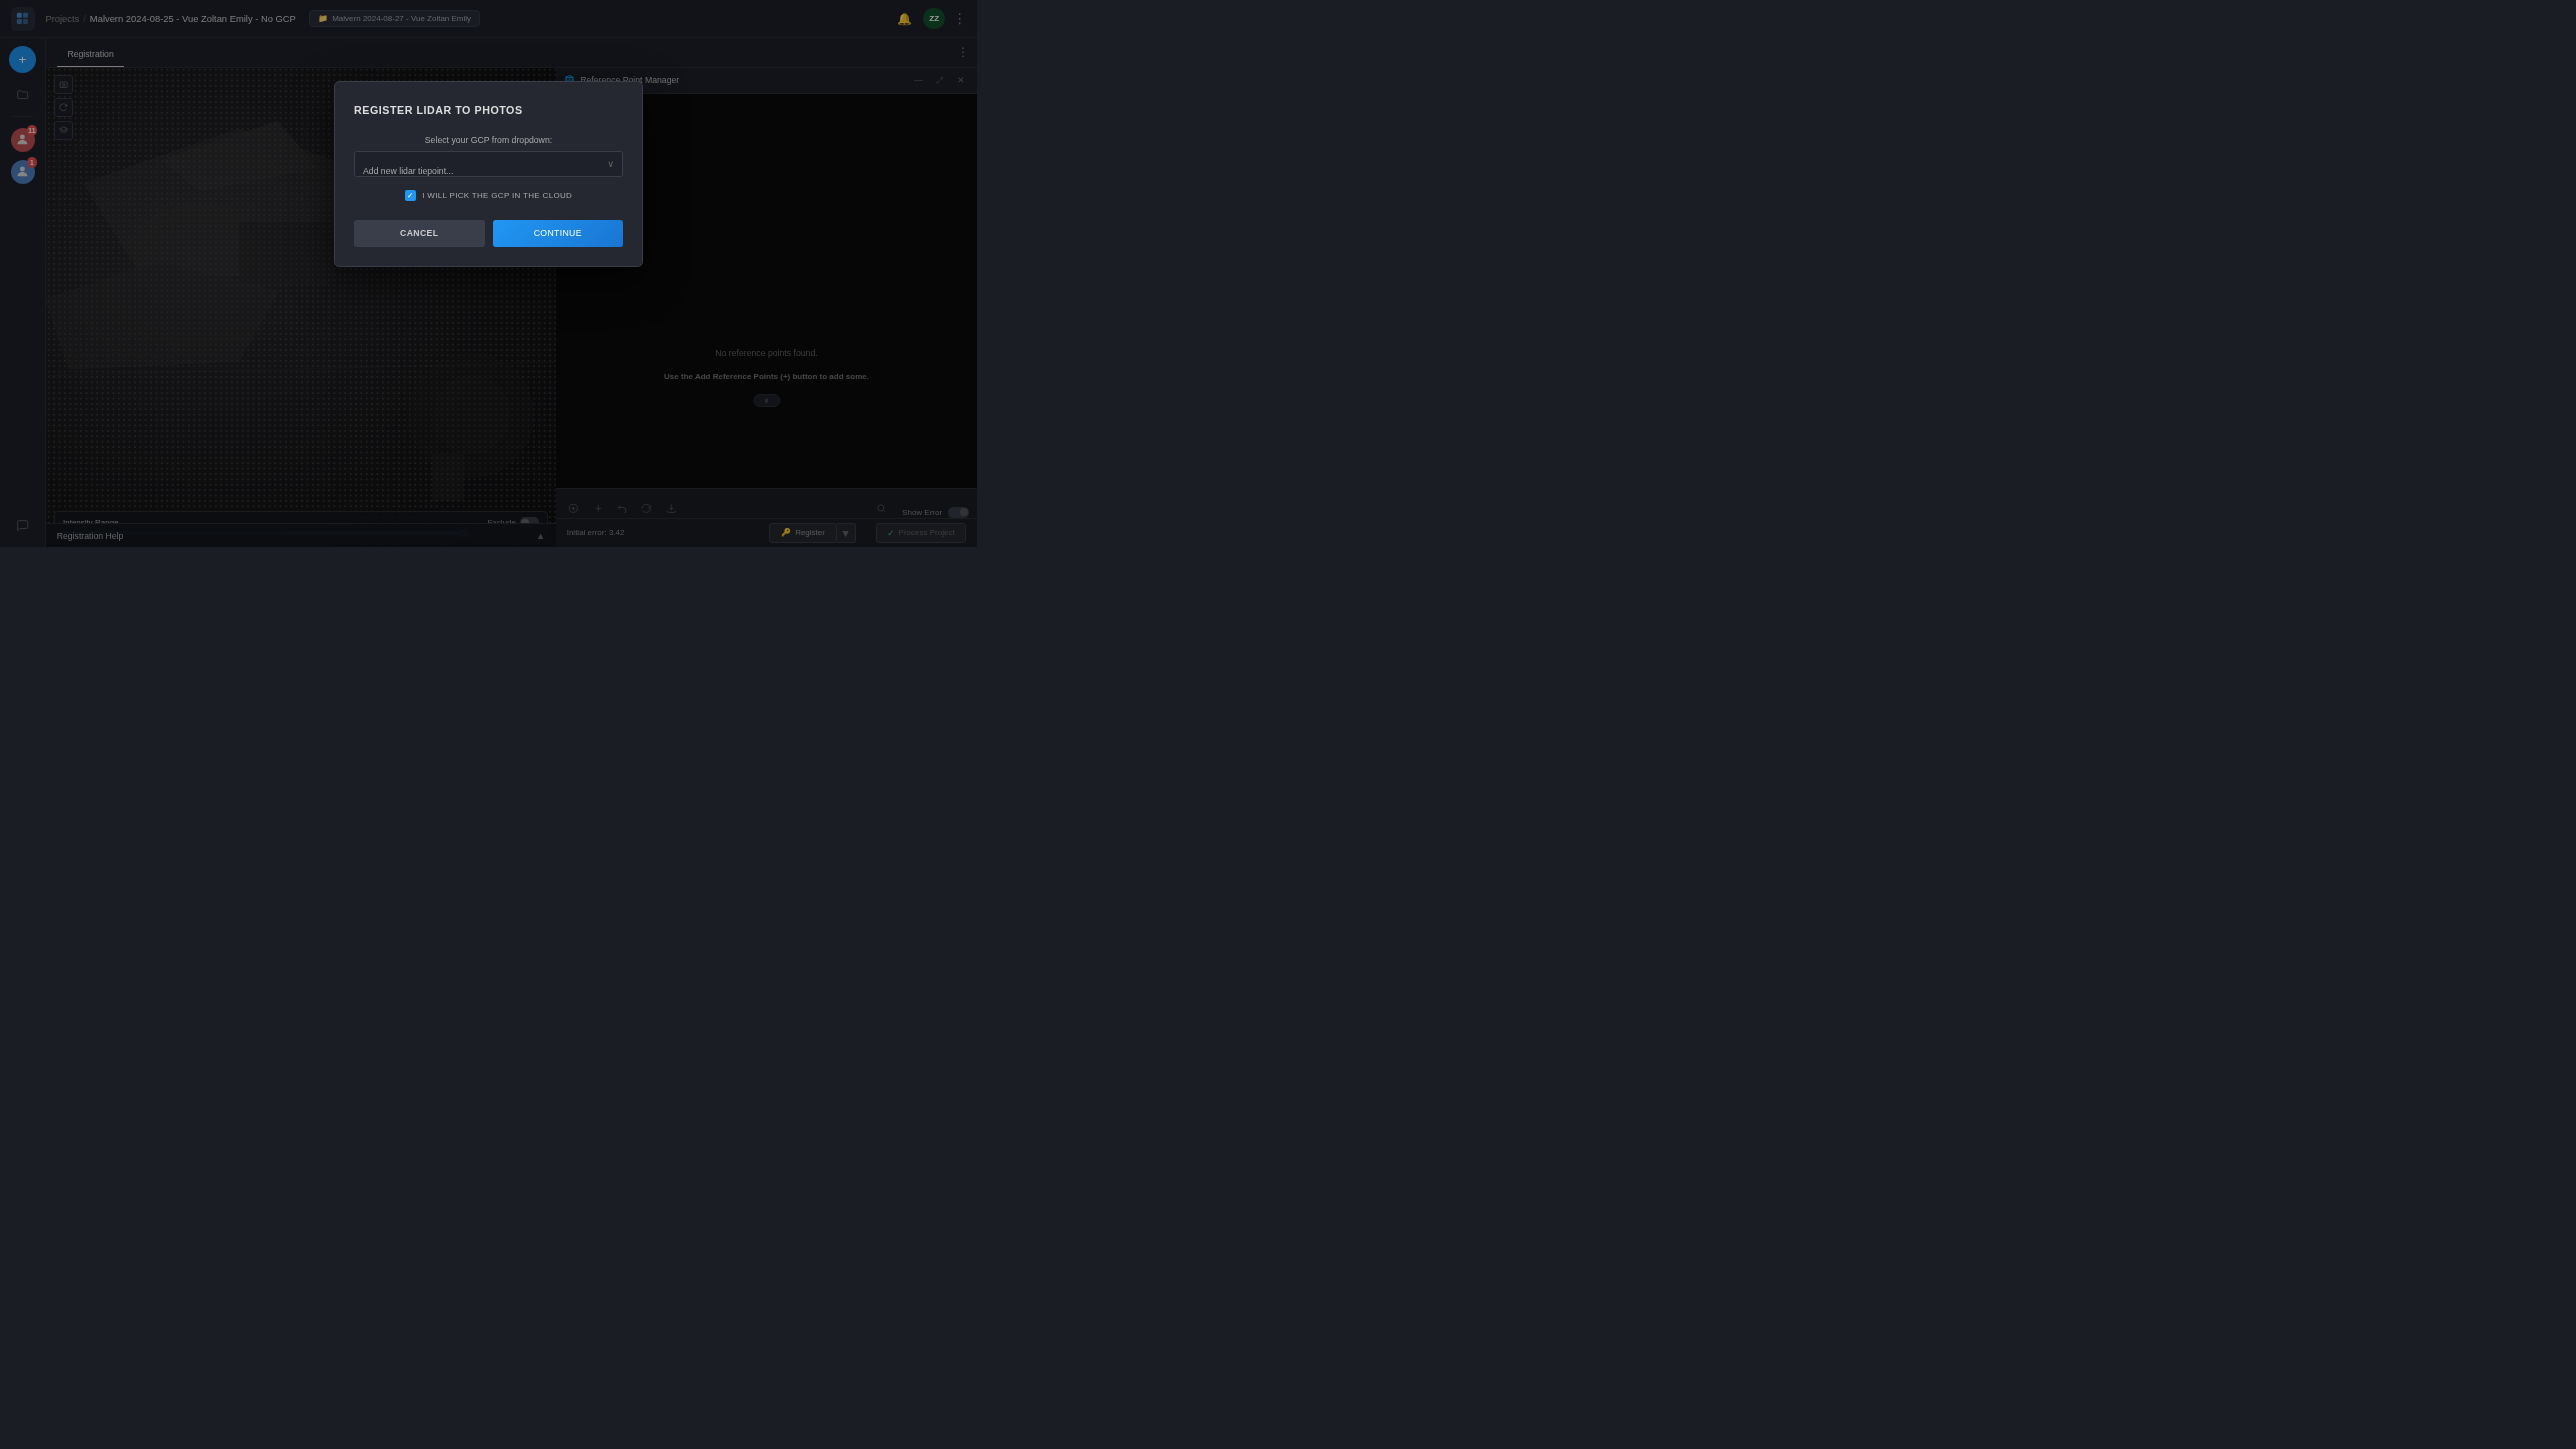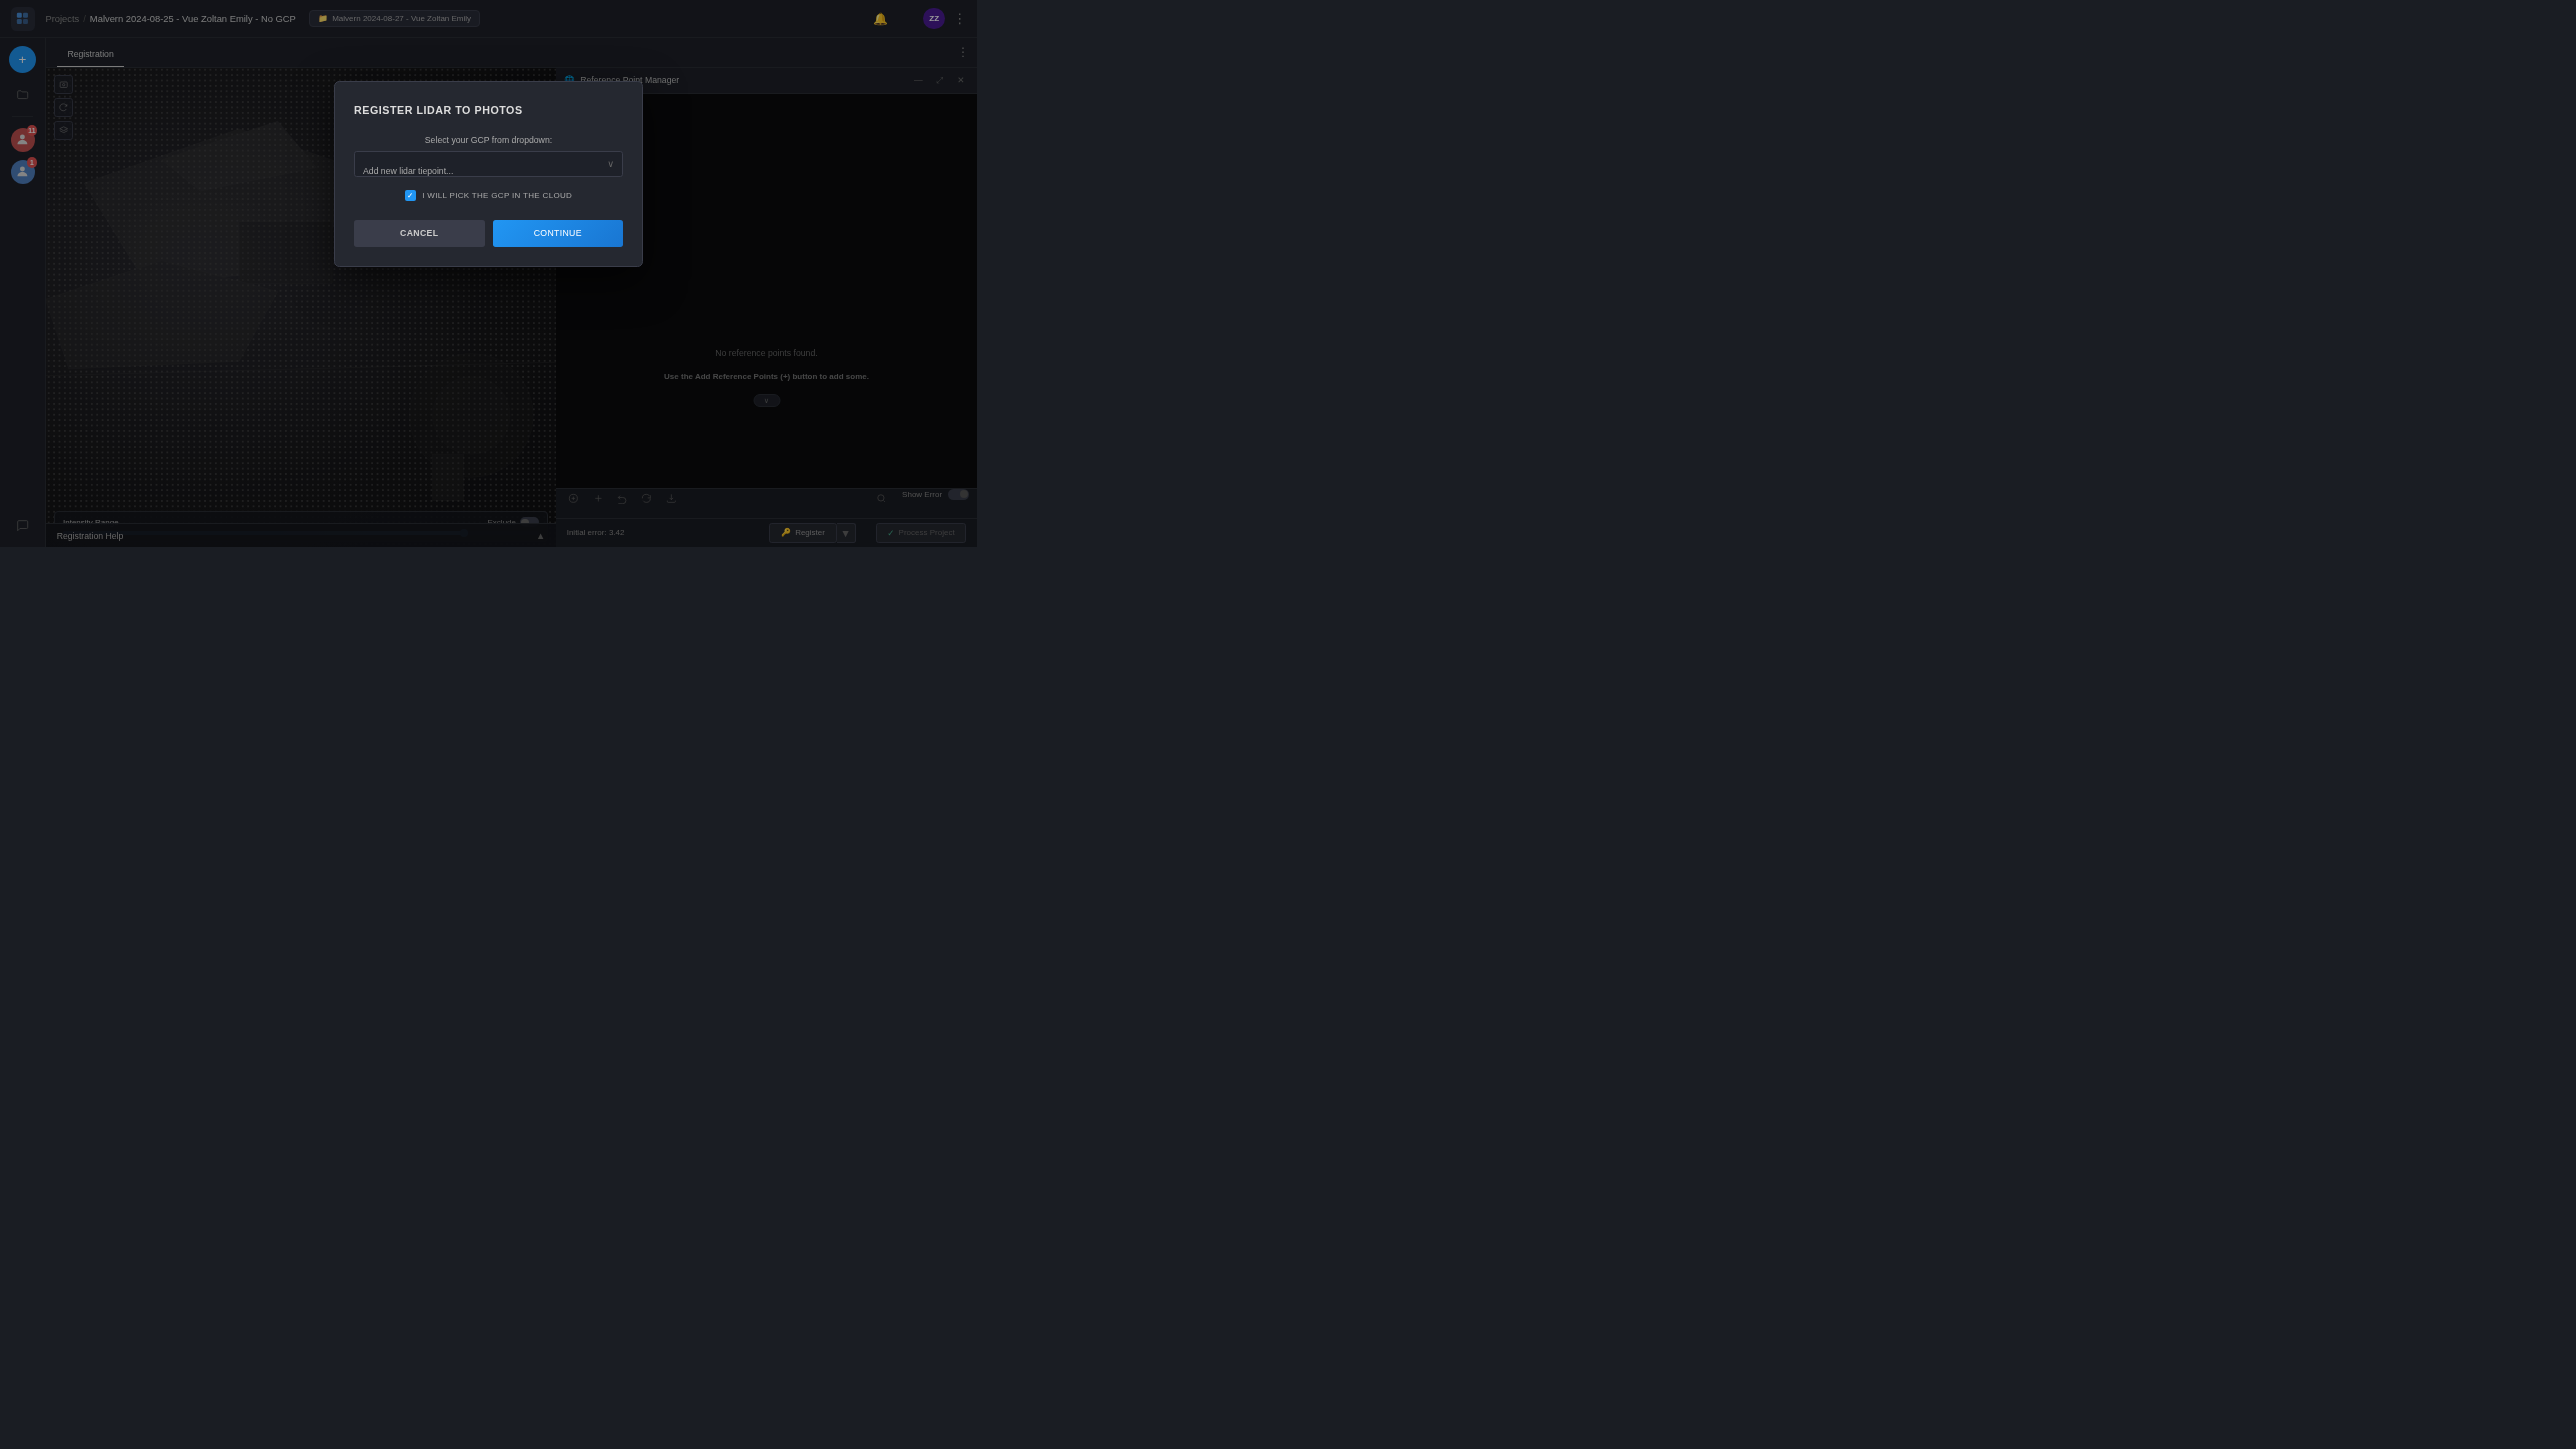--- a/index.html
+++ b/index.html
@@ -64,28 +64,27 @@
     .header-bell {
       width: 21.5px; height: 21.5px;
       display: flex; align-items: center; justify-content: center;
       color: #888;
       font-size: 12px;
       margin-right: 8px;
       cursor: pointer;
     }
     .header-avatar {
       width: 21.5px; height: 21.5px;
-      background: #4c1d95;
+      background: #14532d;
       border-radius: 50%;
       display: flex; align-items: center; justify-content: center;
       font-size: 8px;
       font-weight: 600;
       color: white;
       cursor: pointer;
-      margin-left: 24px;
     }
     .header-dots {
       margin-left: 8px;
       color: #888;
       font-size: 13.4px;
       cursor: pointer;
     }
 
     
     .sidebar {
@@ -378,21 +377,21 @@
       font-size: 7.4px;
       cursor: pointer;
     }
 
     
     .rpm-bottom-toolbar {
       height: 29.5px;
       background: #1a1d23;
       border-top: 0.7px solid #2a2d35;
       display: flex;
-      align-items: flex-start;
+      align-items: flex-end;
       padding: 0 8px;
       gap: 5.4px;
     }
     .rpm-tool-btn {
       width: 19px; height: 19px;
       display: flex; align-items: center; justify-content: center;
       color: #666;
       font-size: 9.4px;
       cursor: pointer;
       border-radius: 2.7px;

